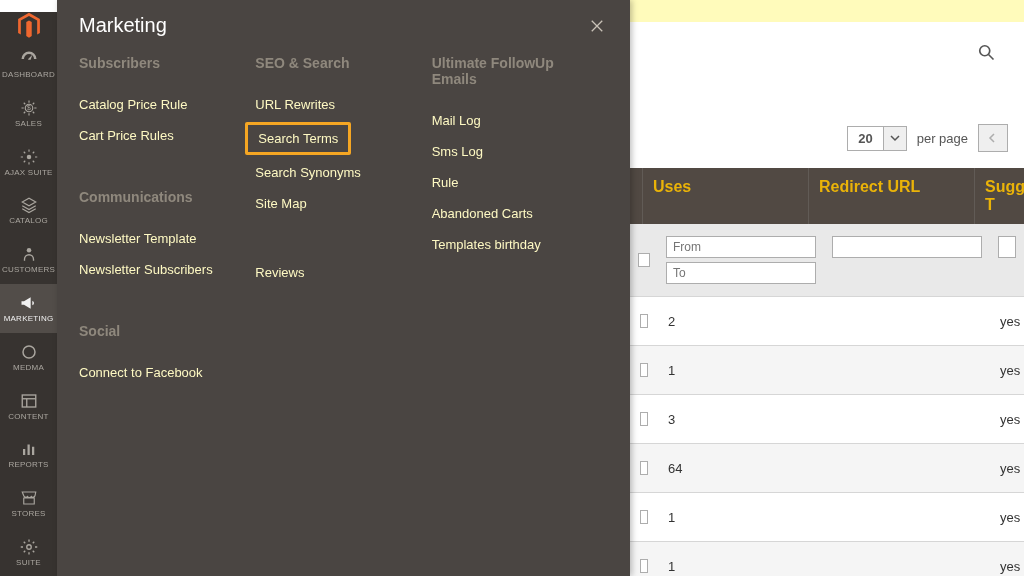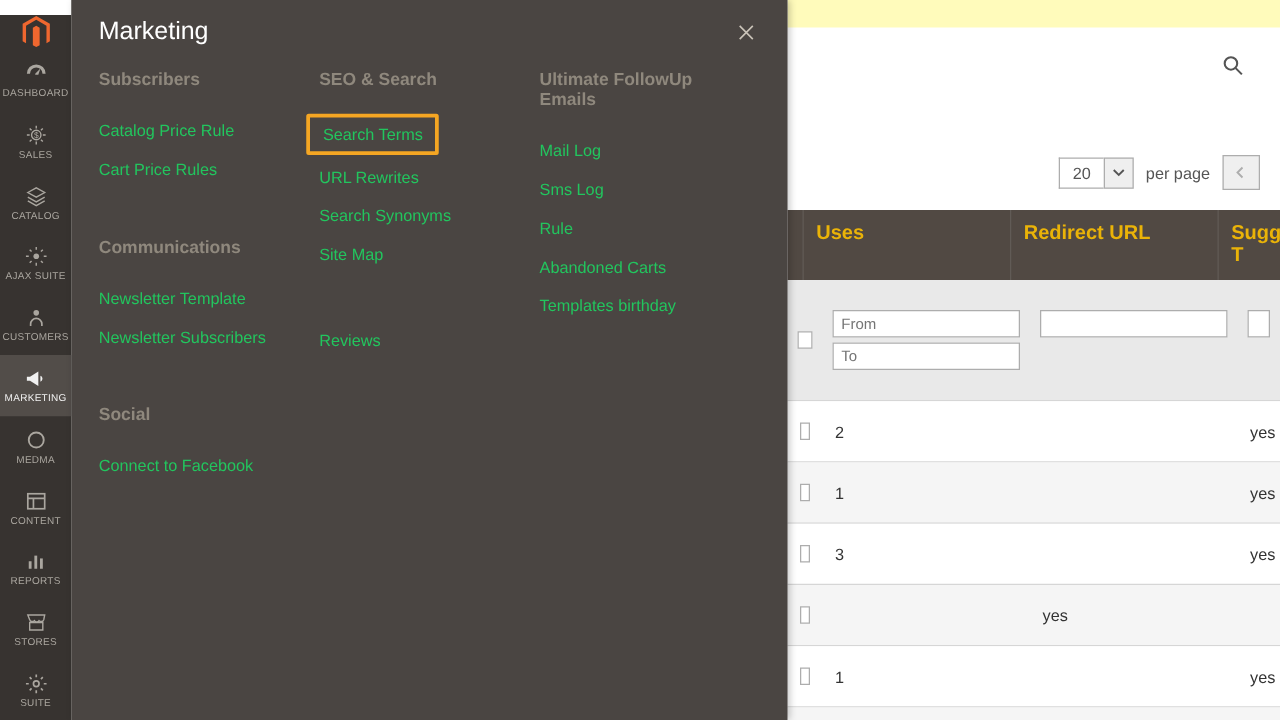--- a/index.html
+++ b/index.html
@@ -34,21 +34,21 @@
     padding: 14px 22px 18px 22px; color: #fff; font-size: 20px; font-weight: 500;
   }
   .flyout-close { width: 22px; height: 22px; color:#cac3b8; cursor:pointer; display:flex; align-items:center; justify-content:center; }
   .flyout-cols {
     display:flex; padding: 0 22px; gap: 0;
   }
   .flyout-col { flex: 1 1 0; padding-right: 10px; }
   .col-group + .col-group { margin-top: 38px; }
   .group-title { color:#8f887d; font-size:14px; font-weight:600; margin-bottom: 18px; }
   .group-item {
-    display:block; color:#22c55e; font-size:13px; font-weight:400;
+    display:block; color:#fef9c3; font-size:13px; font-weight:400;
     padding: 8px 0 8px 0; cursor:pointer;
   }
   .group-item.highlight {
     display:inline-block;
     border: 3px solid #f5a623;
     border-radius: 2px;
     padding: 6px 10px;
     margin: 2px 0 2px -10px;
   }
 
@@ -63,21 +63,21 @@
   .bg-topbar {
     height:60px; display:flex; align-items:center; justify-content:flex-end;
     padding: 0 16px;
   }
   .bg-search-icon { width:20px; height:20px; color:#555; cursor:pointer; margin-right: 12px; }
 
   .bg-toolbar {
     display:flex; align-items:center; justify-content:flex-end;
     padding: 42px 16px 16px; gap: 10px; font-size:13px; color:#555;
   }
-  .bg-select-wrap { display:flex; align-items:stretch; }
+  .bg-select-wrap { display:flex; align-items:stretch;font-weight:bold; }
   .bg-select-val {
     border:1px solid #adadad; border-right:none; background:#fff;
     padding: 4px 10px; font-size:13px; min-width:34px; display:flex; align-items:center;
   }
   .bg-select-btn {
     border:1px solid #adadad; background:#efefef; width:24px;
     display:flex; align-items:center; justify-content:center; cursor:pointer;
   }
   .bg-pager-btn {
     border:1px solid #adadad; background:#efefef; width:30px; height:28px;
@@ -90,21 +90,21 @@
   .bg-th { padding:10px 10px; border-left:1px solid #615b56; }
   .bg-th.chk { width:28px; padding:10px 6px; border-left:none; }
   .bg-th.uses { flex: 0 0 166px; }
   .bg-th.redir { flex: 0 0 166px; }
   .bg-th.sugg { flex: 1 1 auto; }
 
   .bg-filterrow {
     display:flex; background:#e9e9e9; border-bottom:1px solid #d6d6d6;
     font-size:12px;
   }
-  .bg-filterrow .fc { padding:24px 8px; }
+  .bg-filterrow .fc { padding:12px 8px; }
   .bg-filterrow .fc.chk { width:28px; display:flex; align-items:center; justify-content:center; }
   .bg-filterrow .fc.uses { flex:0 0 166px; display:flex; flex-direction:column; gap:4px; }
   .bg-filterrow .fc.redir { flex:0 0 166px; }
   .bg-filterrow .fc.sugg { flex:1 1 auto; }
   .bg-input {
     width:100%; border:1px solid #adadad; background:#fff;
     font-size:12px; padding:3px 6px; color:#555;
   }
   .bg-chk {
     width:14px; height:14px; border:1px solid #adadad; background:#fff; cursor:pointer;
@@ -197,20 +197,21 @@
           <div class="bg-chk"></div>
         </div>
         <div class="rc uses">3</div>
         <div class="rc redir"></div>
         <div class="rc sugg">yes</div>
       </div>
       <div class="bg-row alt">
         <div class="rc chk">
           <div class="bg-chk"></div>
         </div>
+        <div class="rc uses">64</div>
         <div class="rc redir"></div>
         <div class="rc sugg">yes</div>
       </div>
       <div class="bg-row">
         <div class="rc chk">
           <div class="bg-chk"></div>
         </div>
         <div class="rc uses">1</div>
         <div class="rc redir"></div>
         <div class="rc sugg">yes</div>
@@ -246,33 +247,33 @@
           <svg viewBox="0 0 24 24" width="18" height="18" fill="currentColor">
             <path d="M12 2v3m0 14v3M5 5l2 2m10 10l2 2M2 12h3m14 0h3M5 19l2-2m10-10l2-2M12 7a5 5 0 1 0 .001 10.001A5 5 0 0 0 12 7z" stroke="currentColor" stroke-width="1.5" fill="none"></path>
             <text x="12" y="15" text-anchor="middle" font-size="9" fill="currentColor">$</text>
           </svg>
         </div>
         <div class="nav-label">SALES</div>
       </div>
       <div class="nav-item">
         <div class="nav-icon">
           <svg viewBox="0 0 24 24" width="18" height="18" fill="currentColor">
-            <path d="M3 8l9-5 9 5-9 5-9-5zm0 5l9 5 9-5m-18 4l9 5 9-5" fill="none" stroke="currentColor" stroke-width="1.5"></path>
-          </svg>
-        </div>
-        <div class="nav-label">CATALOG</div>
-      </div>
-      <div class="nav-item">
-        <div class="nav-icon">
-          <svg viewBox="0 0 24 24" width="18" height="18" fill="currentColor">
             <circle cx="12" cy="12" r="3"></circle>
             <path d="M12 2v3m0 14v3M4 12H1m22 0h-3M5 5l2 2m10 10l2 2M5 19l2-2m10-10l2-2" stroke="currentColor" stroke-width="1.5"></path>
           </svg>
         </div>
         <div class="nav-label">AJAX SUITE</div>
+      </div>
+      <div class="nav-item">
+        <div class="nav-icon">
+          <svg viewBox="0 0 24 24" width="18" height="18" fill="currentColor">
+            <path d="M3 8l9-5 9 5-9 5-9-5zm0 5l9 5 9-5m-18 4l9 5 9-5" fill="none" stroke="currentColor" stroke-width="1.5"></path>
+          </svg>
+        </div>
+        <div class="nav-label">CATALOG</div>
       </div>
       <div class="nav-item">
         <div class="nav-icon">
           <svg viewBox="0 0 24 24" width="18" height="18" fill="currentColor">
             <circle cx="12" cy="7" r="3"></circle>
             <path d="M6 21v-2a6 6 0 0 1 12 0v2" fill="none" stroke="currentColor" stroke-width="1.8"></path>
           </svg>
         </div>
         <div class="nav-label">CUSTOMERS</div>
       </div>
@@ -359,21 +360,21 @@
           <div class="group-title">Communications</div>
           <a class="group-item">Newsletter Template</a>
           <a class="group-item">Newsletter Subscribers</a>
         </div>
         <div class="col-group">
           <div class="group-title">Social</div>
           <a class="group-item">Connect to Facebook</a>
         </div>
       </div>
       <div class="flyout-col">
-        <div class="col-group"><div class="group-title">SEO &amp; Search</div><a class="group-item highlight">Search Terms</a><a class="group-item">URL Rewrites</a><a class="group-item">Search Synonyms</a><a class="group-item">Site Map</a></div>
+        <div class="col-group"><div class="group-title">SEO &amp; Search</div><a class="group-item">URL Rewrites</a><a class="group-item highlight">Search Terms</a><a class="group-item">Search Synonyms</a><a class="group-item">Site Map</a></div>
         <div class="col-group">
           <a class="group-item">Reviews</a>
         </div>
       </div>
       <div class="flyout-col">
         <div class="col-group">
           <div class="group-title">Ultimate FollowUp Emails</div>
           <a class="group-item">Mail Log</a>
           <a class="group-item">Sms Log</a>
           <a class="group-item">Rule</a>

